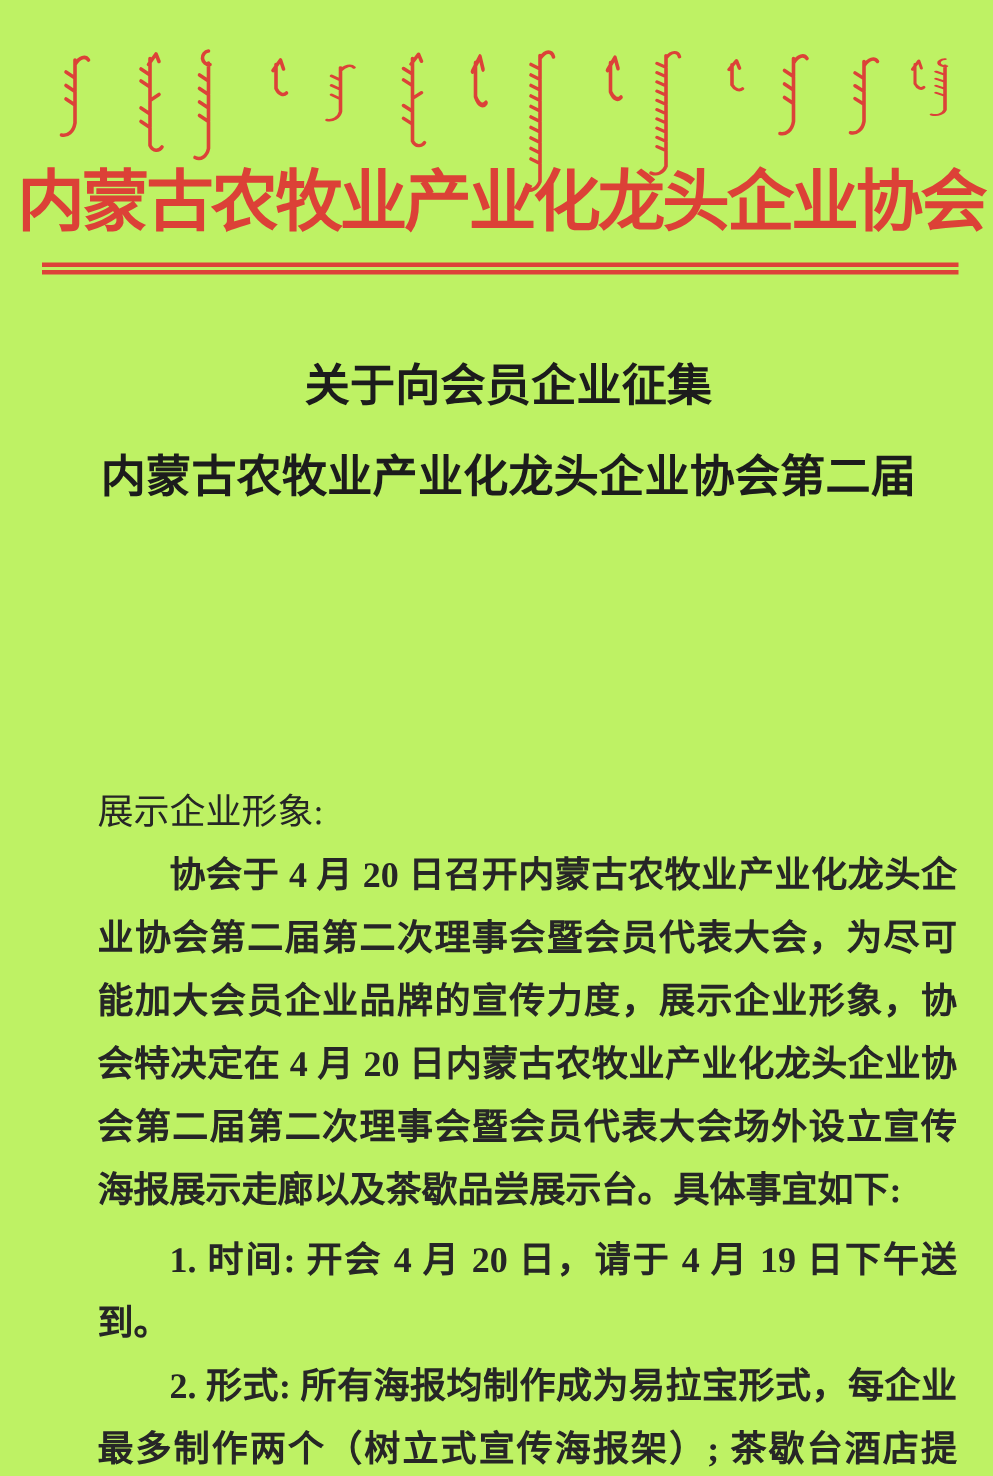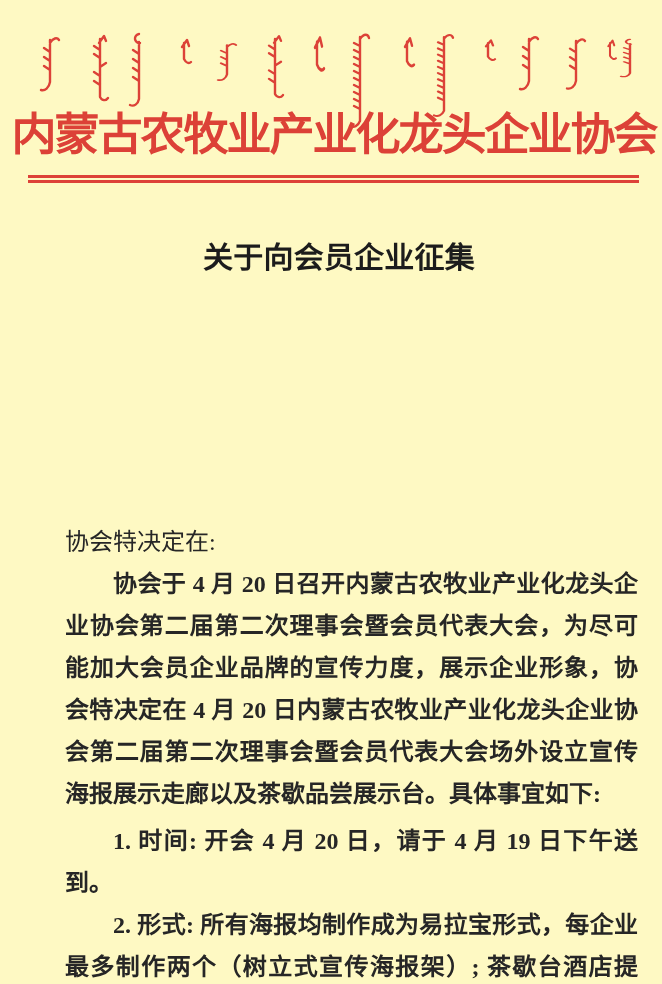--- a/index.html
+++ b/index.html
@@ -1,19 +1,19 @@
 <!DOCTYPE html>
 <html lang="zh-CN"><head>
 <meta charset="utf-8">
 <style>
   html,body{margin:0;padding:0;background:#ffffff;}
   .page{
     position:relative;
     width:662px;height:984px;
-    background:#fef9c3;
+    background:#bef264;
     overflow:hidden;
     font-family:"Liberation Serif","DejaVu Serif",serif;
   }
   
   .mongolian{
     position:absolute;top:25px;left:0;width:662px;height:105px;
     color:#dc4238;
   }
   .mongolian svg{display:block;overflow:visible;}
   .org-name{
@@ -121,22 +121,23 @@
   <div class="org-name">内蒙古农牧业产业化龙头企业协会</div>
 
   <div class="rule-double">
     <div class="r1"></div>
     <div class="rgap"></div>
     <div class="r2"></div>
   </div>
 
   <div class="doc-title">
     <div class="tline">关于向会员企业征集</div>
+    <div class="tline">内蒙古农牧业产业化龙头企业协会第二届</div>
   </div>
 
   <div class="doc-body">
-    <p>协会特决定在:</p>
+    <p>展示企业形象:</p>
     <p class="indent">协会于 4 月 20 日召开内蒙古农牧业产业化龙头企业协会第二届第二次理事会暨会员代表大会，为尽可能加大会员企业品牌的宣传力度，展示企业形象，协会特决定在 4 月 20 日内蒙古农牧业产业化龙头企业协会第二届第二次理事会暨会员代表大会场外设立宣传海报展示走廊以及茶歇品尝展示台。具体事宜如下:</p>
     <p class="indent gap-before">1. 时间: 开会 4 月 20 日，请于 4 月 19 日下午送到。</p>
     <p class="indent">2. 形式: 所有海报均制作成为易拉宝形式，每企业最多制作两个（树立式宣传海报架）; 茶歇台酒店提供，只需带产品摆设即可。</p>
   </div>
 
 </div>
 
 </body></html>

